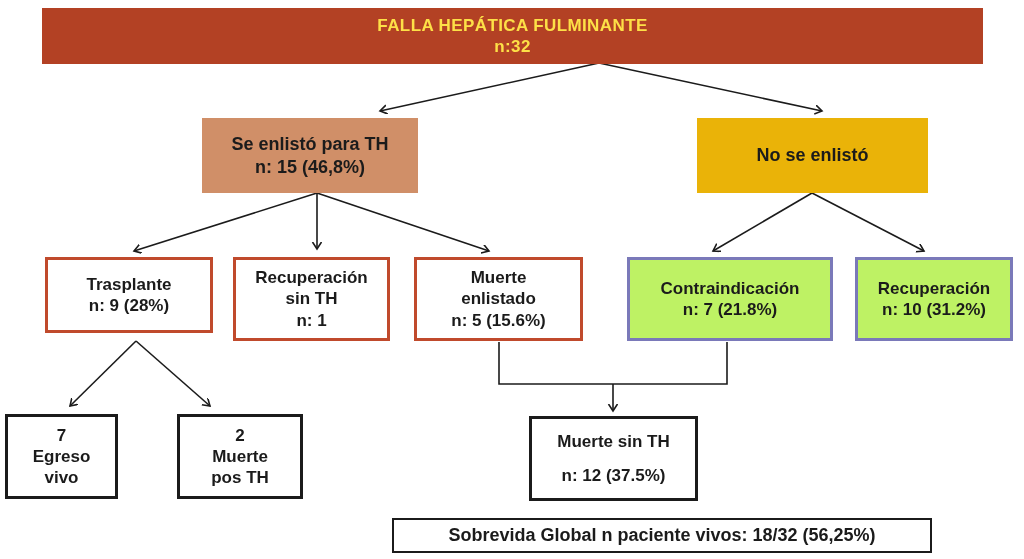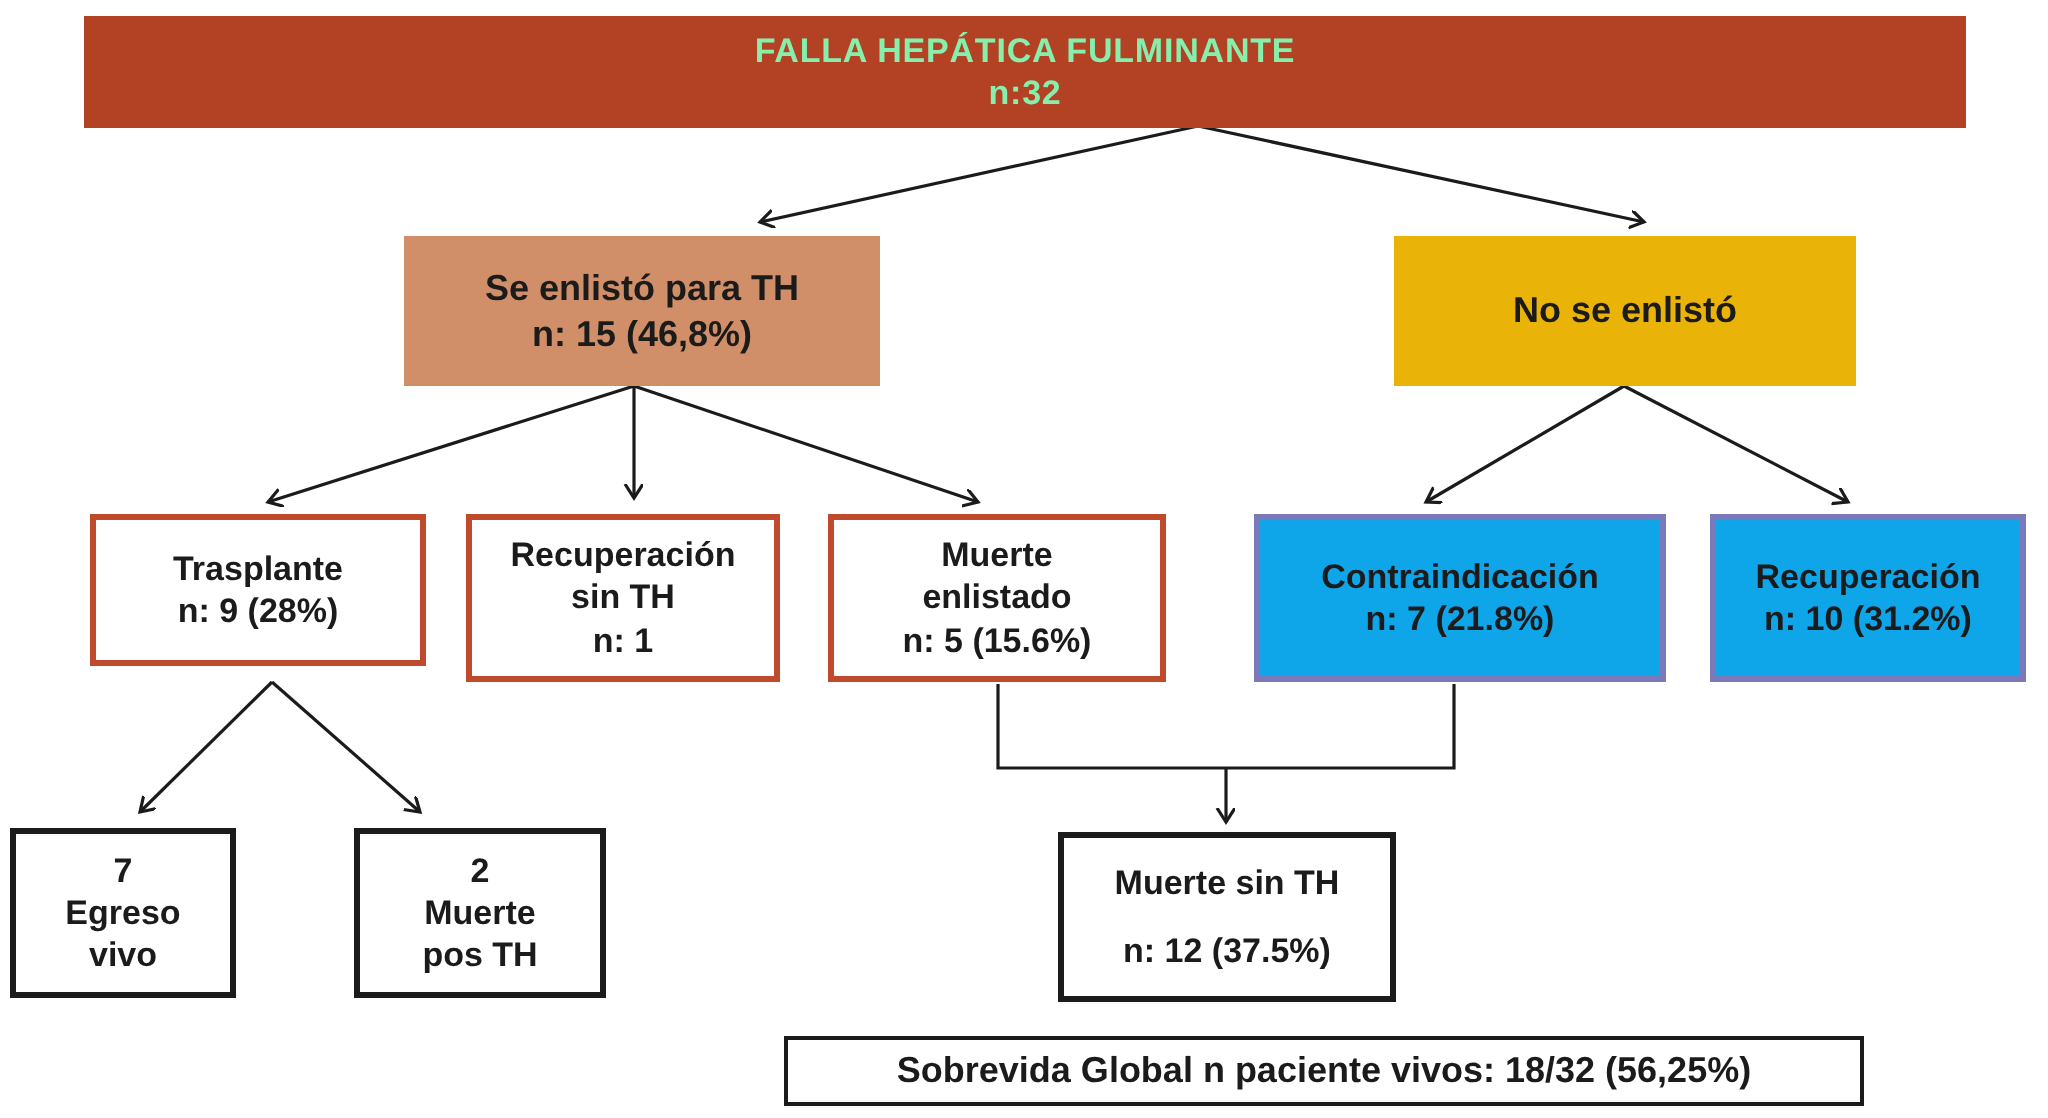--- a/index.html
+++ b/index.html
@@ -31,37 +31,37 @@
     justify-content: center;
     text-align: center;
     font-weight: 700;
     color: #1b1b1b;
     line-height: 1.25;
     font-size: 17px;
   }
   .banner {
     left: 42px; top: 8px; width: 941px; height: 56px;
     background: #b34124;
-    color: #86efac;
+    color: #fde047;
     font-size: 17px;
     letter-spacing: 0.4px;
   }
   .fill-tan {
-    left: 202px; top: 118px; width: 238px; height: 75px;
+    left: 202px; top: 118px; width: 216px; height: 75px;
     background: #d08f68;
     font-size: 18px;
   }
   .fill-purple {
     left: 697px; top: 118px; width: 231px; height: 75px;
     background: #eab308;
     font-size: 18px;
     text-align: center;
   }
   .border-red { background: #ffffff; border: 3px solid #c04a2c; }
-  .border-purple { background: #0ea5e9; border: 3px solid #7a79b9; }
+  .border-purple { background: #bef264; border: 3px solid #7a79b9; }
   .border-black { background: #ffffff; border: 3px solid #1b1b1b; }
 
   .trasplante { left: 45px;  top: 257px; width: 168px; height: 76px; }
   .recup-sin-th { left: 233px; top: 257px; width: 157px; height: 84px; }
   .muerte-enl { left: 414px; top: 257px; width: 169px; height: 84px; }
   .contra { left: 627px; top: 257px; width: 206px; height: 84px; }
   .recup { left: 855px; top: 257px; width: 158px; height: 84px; }
 
   .egreso { left: 5px;   top: 414px; width: 113px; height: 85px; }
   .muerte-pos { left: 177px; top: 414px; width: 126px; height: 85px; }

